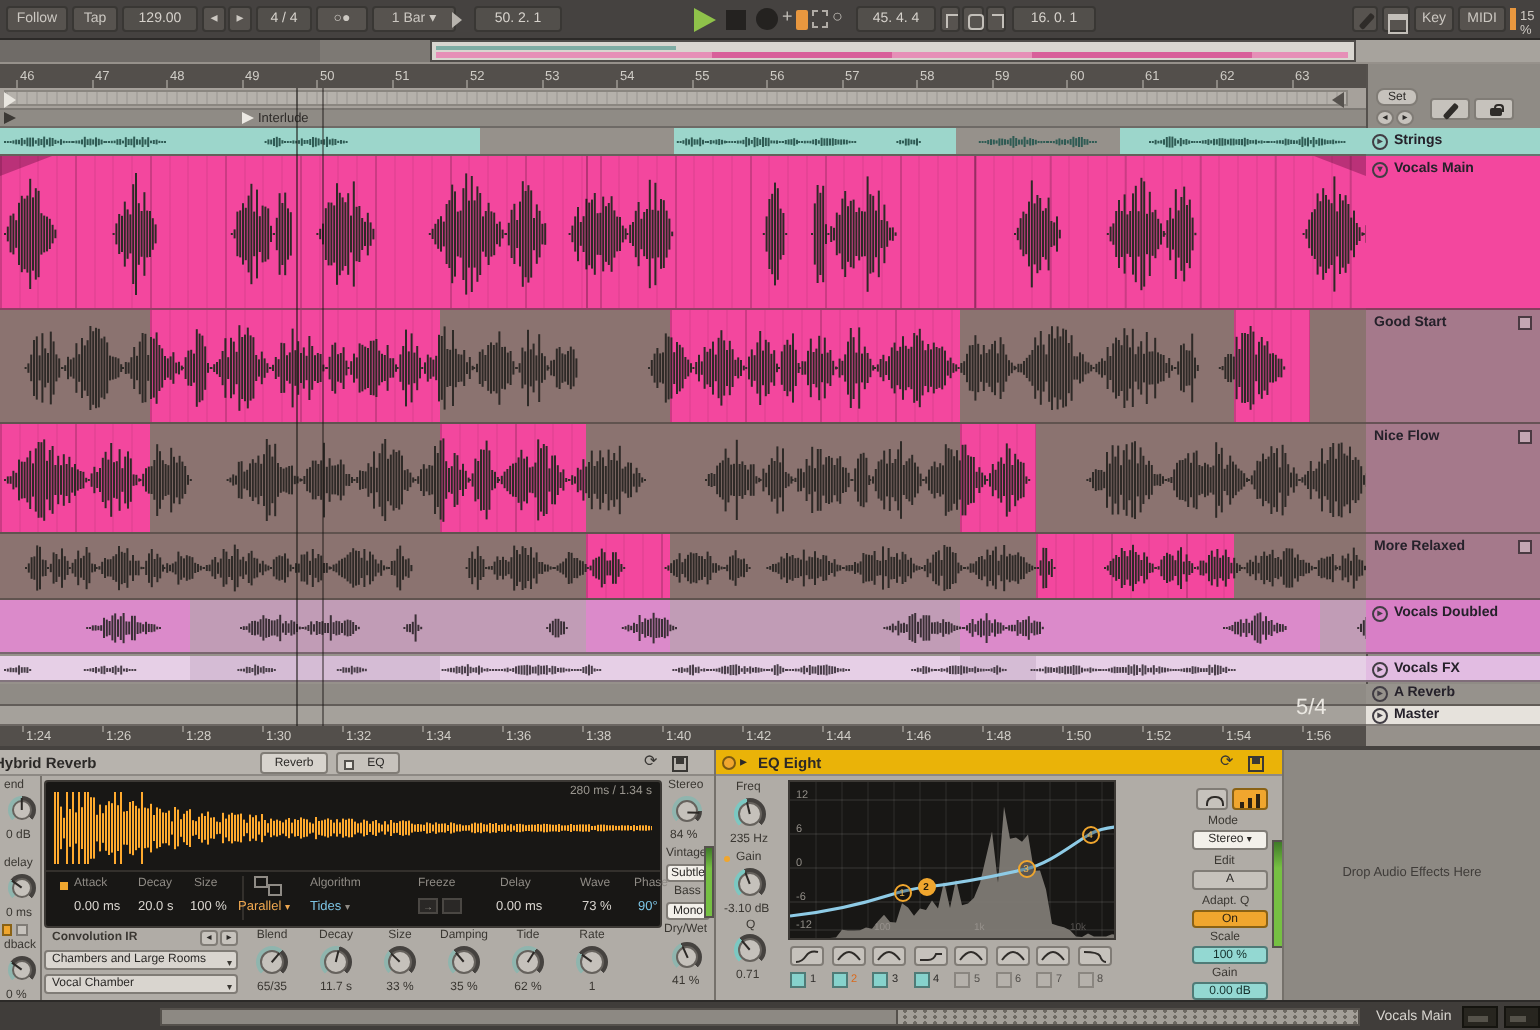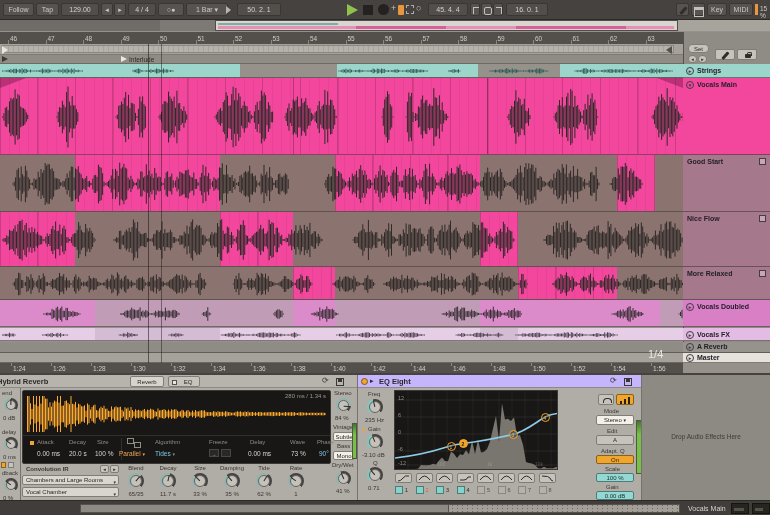--- a/index.html
+++ b/index.html
@@ -2671,21 +2671,21 @@
       <span style="position: absolute; left: 491px; top: 0px; width: 1px; height: 3px; background: rgb(138, 134, 128);"></span>
       <span style="position: absolute; left: 533px; top: 2px; font-size: 6.5px; color: rgb(207, 204, 198);">1:50</span>
       <span style="position: absolute; left: 531px; top: 0px; width: 1px; height: 3px; background: rgb(138, 134, 128);"></span>
       <span style="position: absolute; left: 573px; top: 2px; font-size: 6.5px; color: rgb(207, 204, 198);">1:52</span>
       <span style="position: absolute; left: 571px; top: 0px; width: 1px; height: 3px; background: rgb(138, 134, 128);"></span>
       <span style="position: absolute; left: 613px; top: 2px; font-size: 6.5px; color: rgb(207, 204, 198);">1:54</span>
       <span style="position: absolute; left: 611px; top: 0px; width: 1px; height: 3px; background: rgb(138, 134, 128);"></span>
       <span style="position: absolute; left: 653px; top: 2px; font-size: 6.5px; color: rgb(207, 204, 198);">1:56</span>
       <span style="position: absolute; left: 651px; top: 0px; width: 1px; height: 3px; background: rgb(138, 134, 128);"></span>
     </div>
-  <div class="abs" style="left:648px;top:348px;font-size:11px;color:#ebe8e2;z-index:40;">1/4</div>
+  <div class="abs" style="left:648px;top:348px;font-size:11px;color:#ebe8e2;z-index:40;">5/4</div>
 
   <div class="abs" style="left:0;top:373px;width:770px;height:127px;background:#b0aca6;border-top:2px solid #45423f;box-sizing:content-box;">
   </div>
 
   <div class="abs" id="left-device" style="left:0;top:375px;width:21px;height:125px;background:#b2aea8;border-right:1px solid #75716b;box-sizing:border-box;">
     <div class="abs" style="left:1px;top:87px;width:5px;height:6px;background:#f0a62e;border:1px solid #8a6215;box-sizing:border-box;"></div>
     <div class="abs" style="left:8px;top:87px;width:6px;height:6px;background:#c6c2bc;border:1px solid #807c76;box-sizing:border-box;"></div>
   <span class="lbl" style="left: 2px; top: 15px;">end</span>
       <div class="knob" style="position: absolute; left: 4px; top: 23px; width: 14px; height: 14px;">
         <div class="ring" style="background: conic-gradient(from 225deg, rgb(143, 181, 174) 135deg, rgb(69, 66, 63) 135deg, rgb(69, 66, 63) 270deg, transparent 270deg);"></div>
@@ -3029,21 +3029,21 @@
         <div class="ring" style="background: conic-gradient(from 225deg, rgb(143, 181, 174) 110.7deg, rgb(69, 66, 63) 110.7deg, rgb(69, 66, 63) 270deg, transparent 270deg);"></div>
         <div class="face"></div>
         <div class="ptr" style="transform: rotate(155.7deg);"></div>
       </div>
     <span class="lbl" style="left:336px;top:113px;">41 %</span>
     <div class="abs" style="left:352px;top:48px;width:3px;height:34px;background:linear-gradient(180deg,#3f7a28 0%,#76c043 30%,#76c043 100%);border:1px solid #55514d;"></div>
   </div>
   <div class="abs" style="left:357px;top:375px;width:1px;height:125px;background:#75716b;"></div>
 
   <div class="abs" style="left:358px;top:375px;width:283px;height:125px;">
-    <div class="abs" style="left:0;top:0;width:283px;height:13px;background:#c4b5fd;border-bottom:1px solid #8d8984;box-sizing:border-box;">
+    <div class="abs" style="left:0;top:0;width:283px;height:13px;background:#eab308;border-bottom:1px solid #8d8984;box-sizing:border-box;">
       <span class="abs" style="left:3px;top:3px;width:7px;height:7px;background:#f0a62e;border:1px solid #7a5a12;border-radius:50%;box-sizing:border-box;"></span>
       <span class="abs" style="left:12px;top:2px;font-size:7px;color:#2b2927;">▸</span>
       <span class="abs" style="left:21px;top:2px;font-size:7.5px;font-weight:bold;color:#2b2927;">EQ Eight</span>
       <span class="abs" style="left:252px;top:1px;font-size:8px;color:#3a3835;">⟳</span>
       <span class="abs" style="left:266px;top:3px;width:8px;height:8px;border:1px solid #3a3835;box-sizing:border-box;">
           <span class="abs" style="left:1px;top:0;width:4px;height:3px;background:#3a3835;"></span>
         </span>
     </div>
 
     <span class="lbl" style="left:10px;top:16px;">Freq</span>

